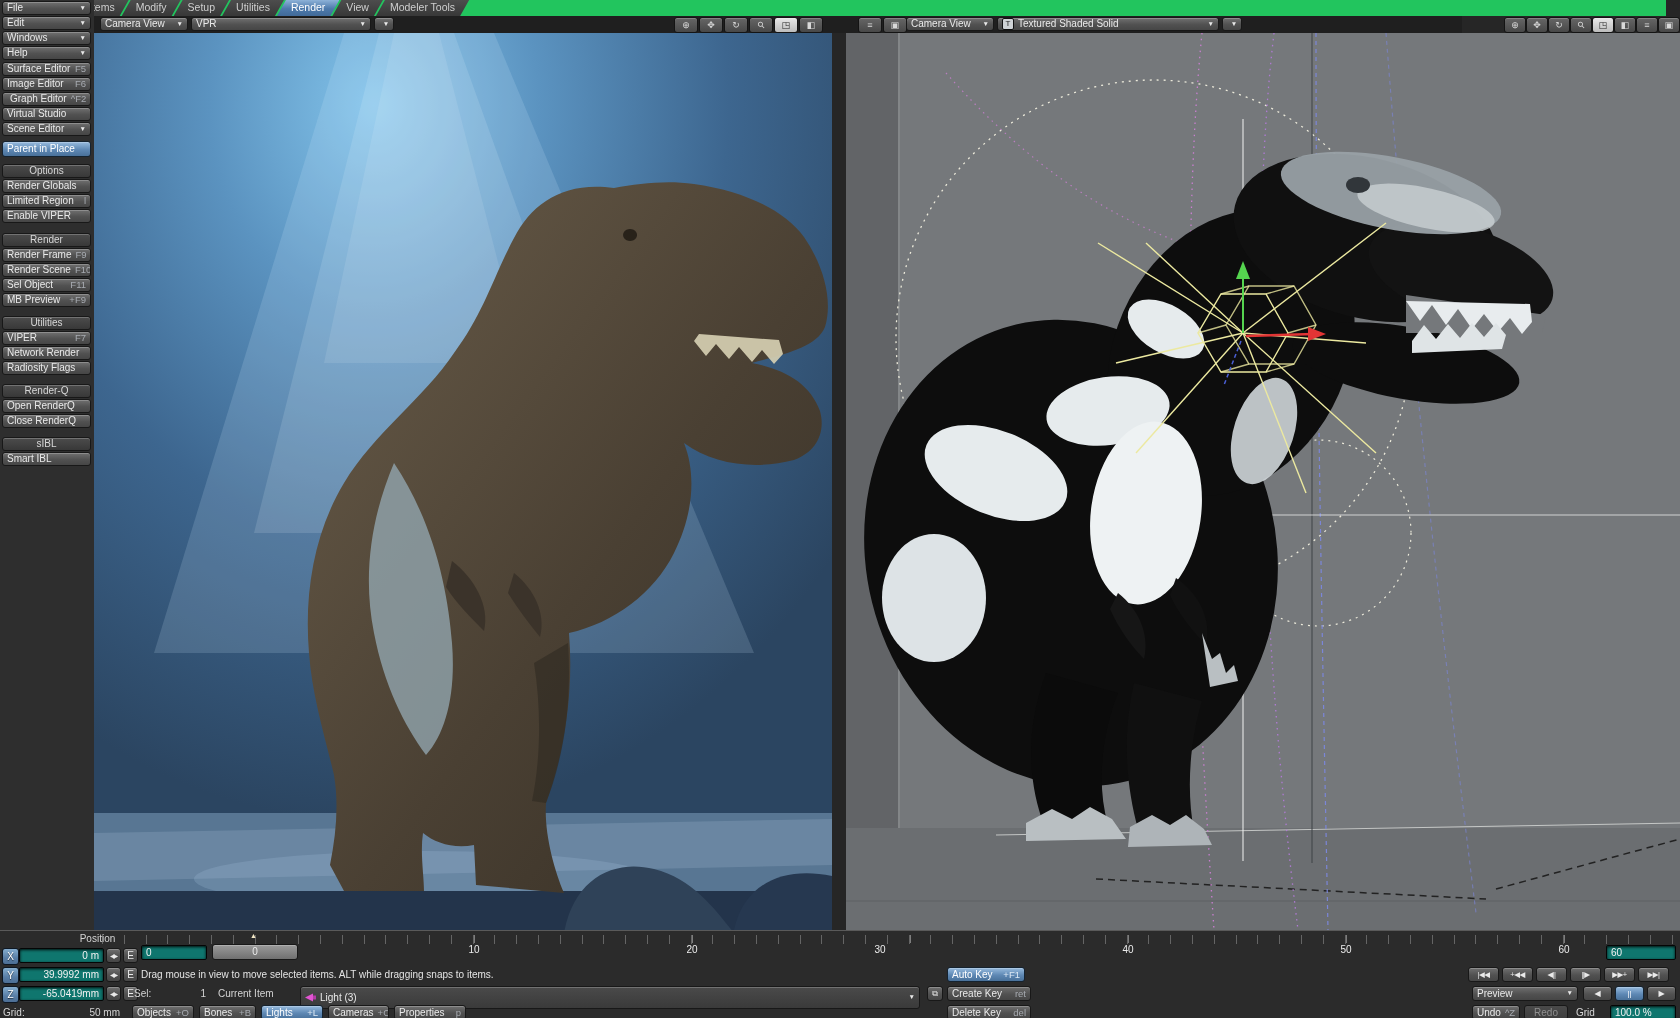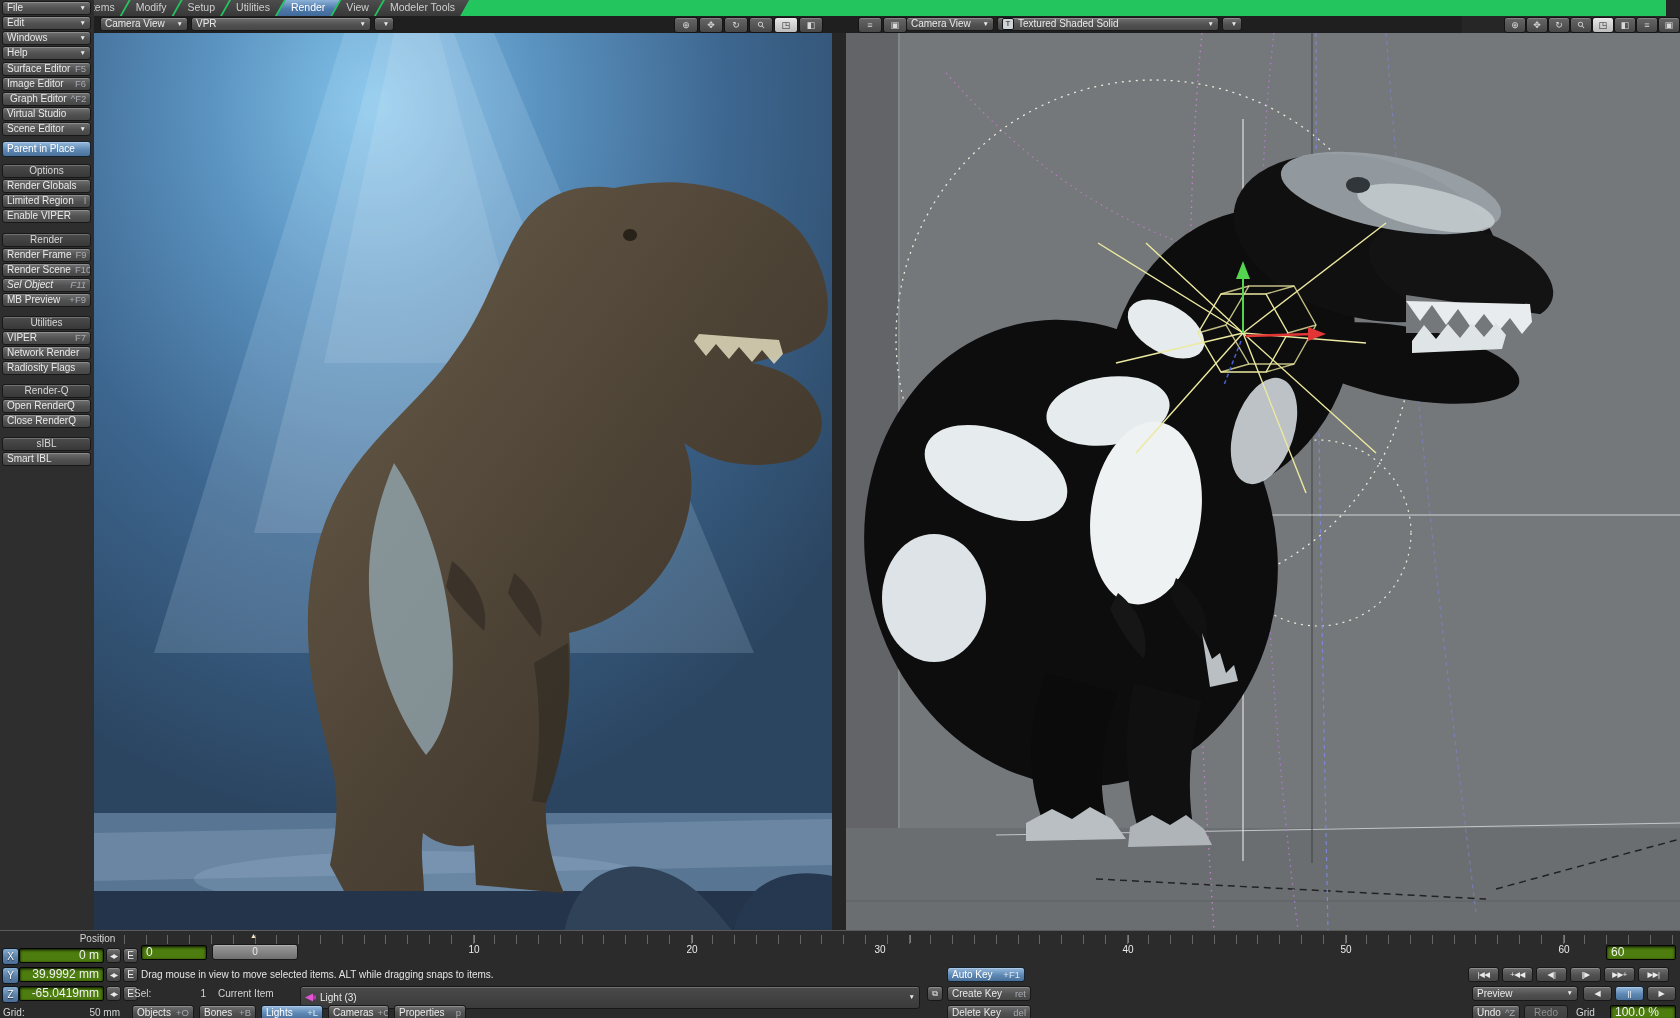--- a/index.html
+++ b/index.html
@@ -12,22 +12,22 @@
      border:1px solid #181818;border-radius:3px;box-shadow:inset 0 1px 0 rgba(255,255,255,.22);
      color:#eaeaea;font-size:10px;line-height:12px;padding:0 4px;box-sizing:border-box;
      display:flex;justify-content:space-between;align-items:center;white-space:nowrap;overflow:hidden;}
   .b .sc{color:#a7abb1;margin-left:4px;font-size:9.5px;}
   .b.center{justify-content:center;}
   .blue{background:linear-gradient(#97bbde,#5e88b4 55%,#49719a);border-color:#152330;color:#fff;}
   .hd{background:linear-gradient(#4c4c4c,#383838);justify-content:center;color:#d8d8d8;}
   .dis{background:linear-gradient(#4a4a4a,#3e3e3e);color:#8f8f8f;box-shadow:none;}
   .dd{font-size:6.5px;color:#e9e9e9;margin-left:4px;line-height:1;}
   
-  .ins{position:absolute;background:#4d7c0f;border:1px solid #050505;border-radius:2px;
-       box-shadow:inset 0 1px 3px rgba(0,0,0,.9);color:#f2f2f2;font-size:12px;line-height:13px;
+  .ins{position:absolute;background:#0f766e;border:1px solid #050505;border-radius:2px;
+       box-shadow:inset 0 1px 3px rgba(0,0,0,.9);color:#f2f2f2;font-size:10px;line-height:13px;
        padding:0 4px;box-sizing:border-box;height:15px;white-space:nowrap;overflow:hidden;}
   .ins.r{text-align:right;}
   .lab{position:absolute;font-size:10px;color:#d4d4d4;white-space:nowrap;}
   
   #sidebar{left:0;top:0;width:94px;height:1018px;background:#2e2e2e;text-align:center;}
   .sb{left:2px;width:89px;}
   .badge{position:absolute;width:15px;height:15px;background:linear-gradient(#86aecf,#597ea6 60%,#4c6e94);
          border:1px solid #0d1723;border-radius:3px;color:#fff;font-size:10px;display:flex;
          align-items:center;justify-content:center;text-shadow:0 1px 1px #1c2b3a;}
   
@@ -214,21 +214,21 @@
         <span>Render</span>
       </div>
     <div class="b sb" style="top:248px;">
         <span>Render Frame</span>
         <span class="sc">F9</span>
       </div>
     <div class="b sb" style="top:263px;">
         <span>Render Scene</span>
         <span class="sc">F10</span>
       </div>
-    <div class="b sb" style="top:278px;font-style:italic;">
+    <div class="b sb" style="top:278px;">
         <span>Sel Object</span>
         <span class="sc">F11</span>
       </div>
     <div class="b sb" style="top:293px;">
         <span>MB Preview</span>
         <span class="sc">+F9</span>
       </div>
 
     <div class="b sb hd" style="top:316px;">
         <span>Utilities</span>

